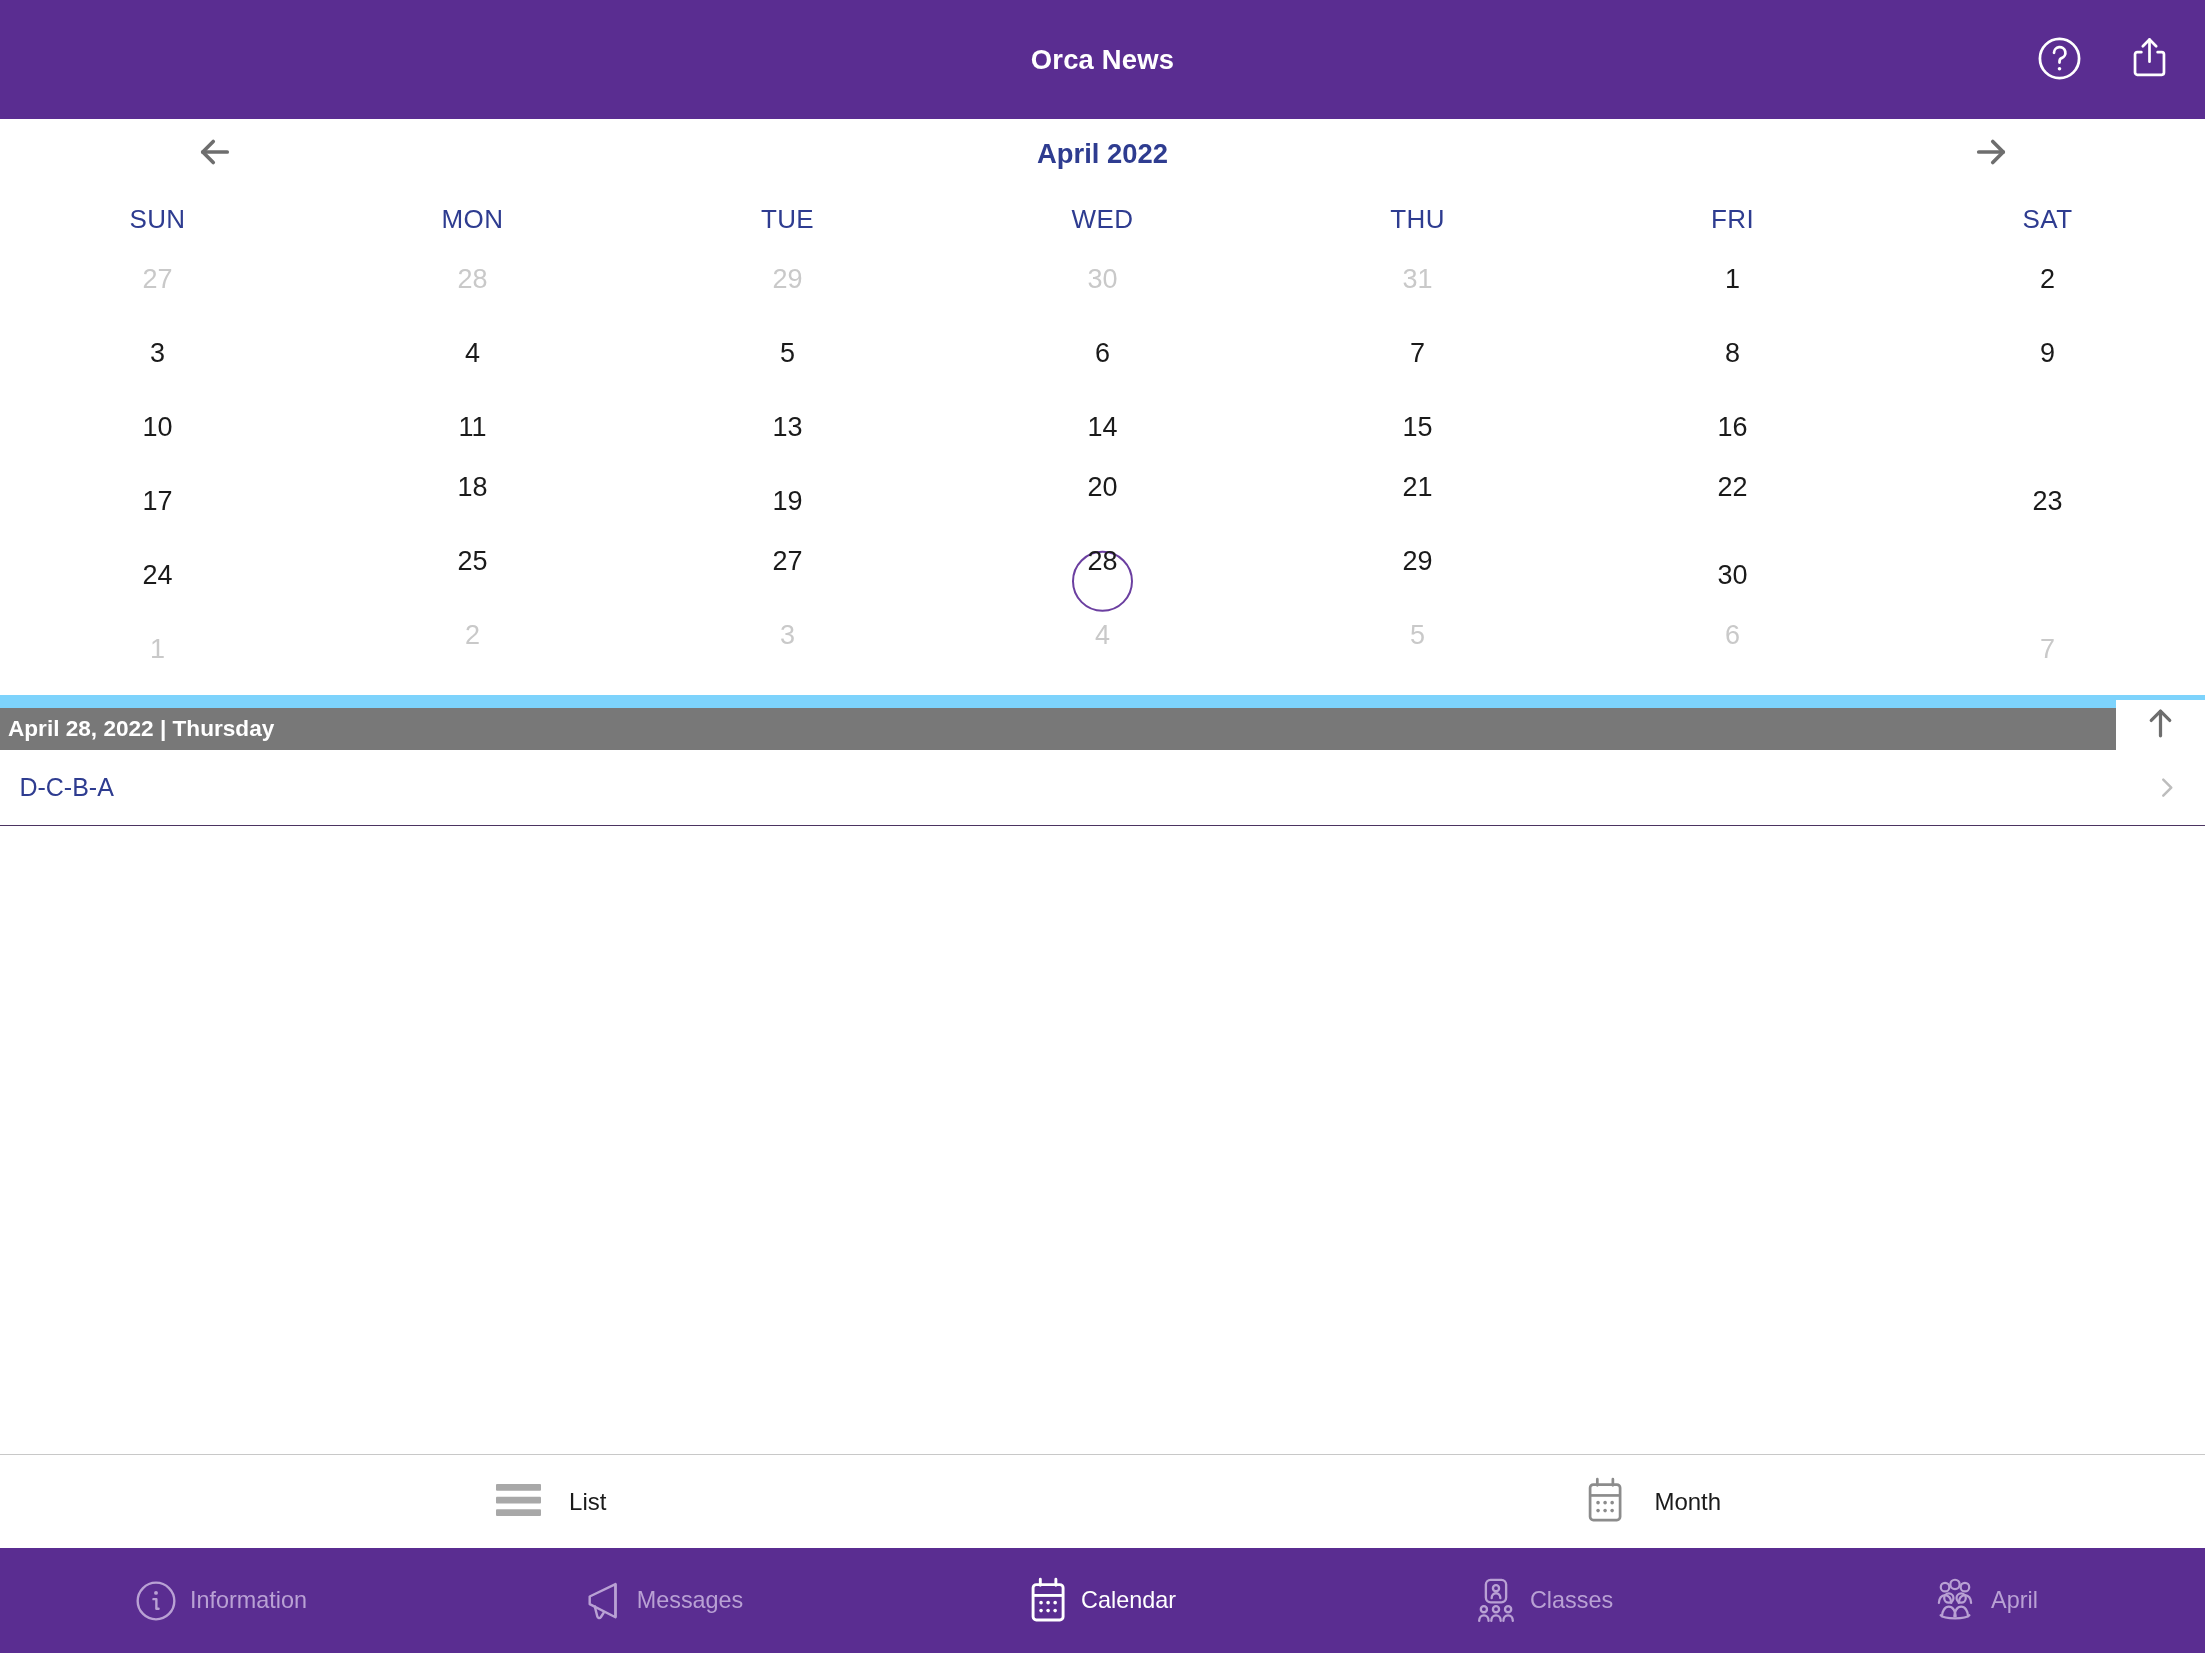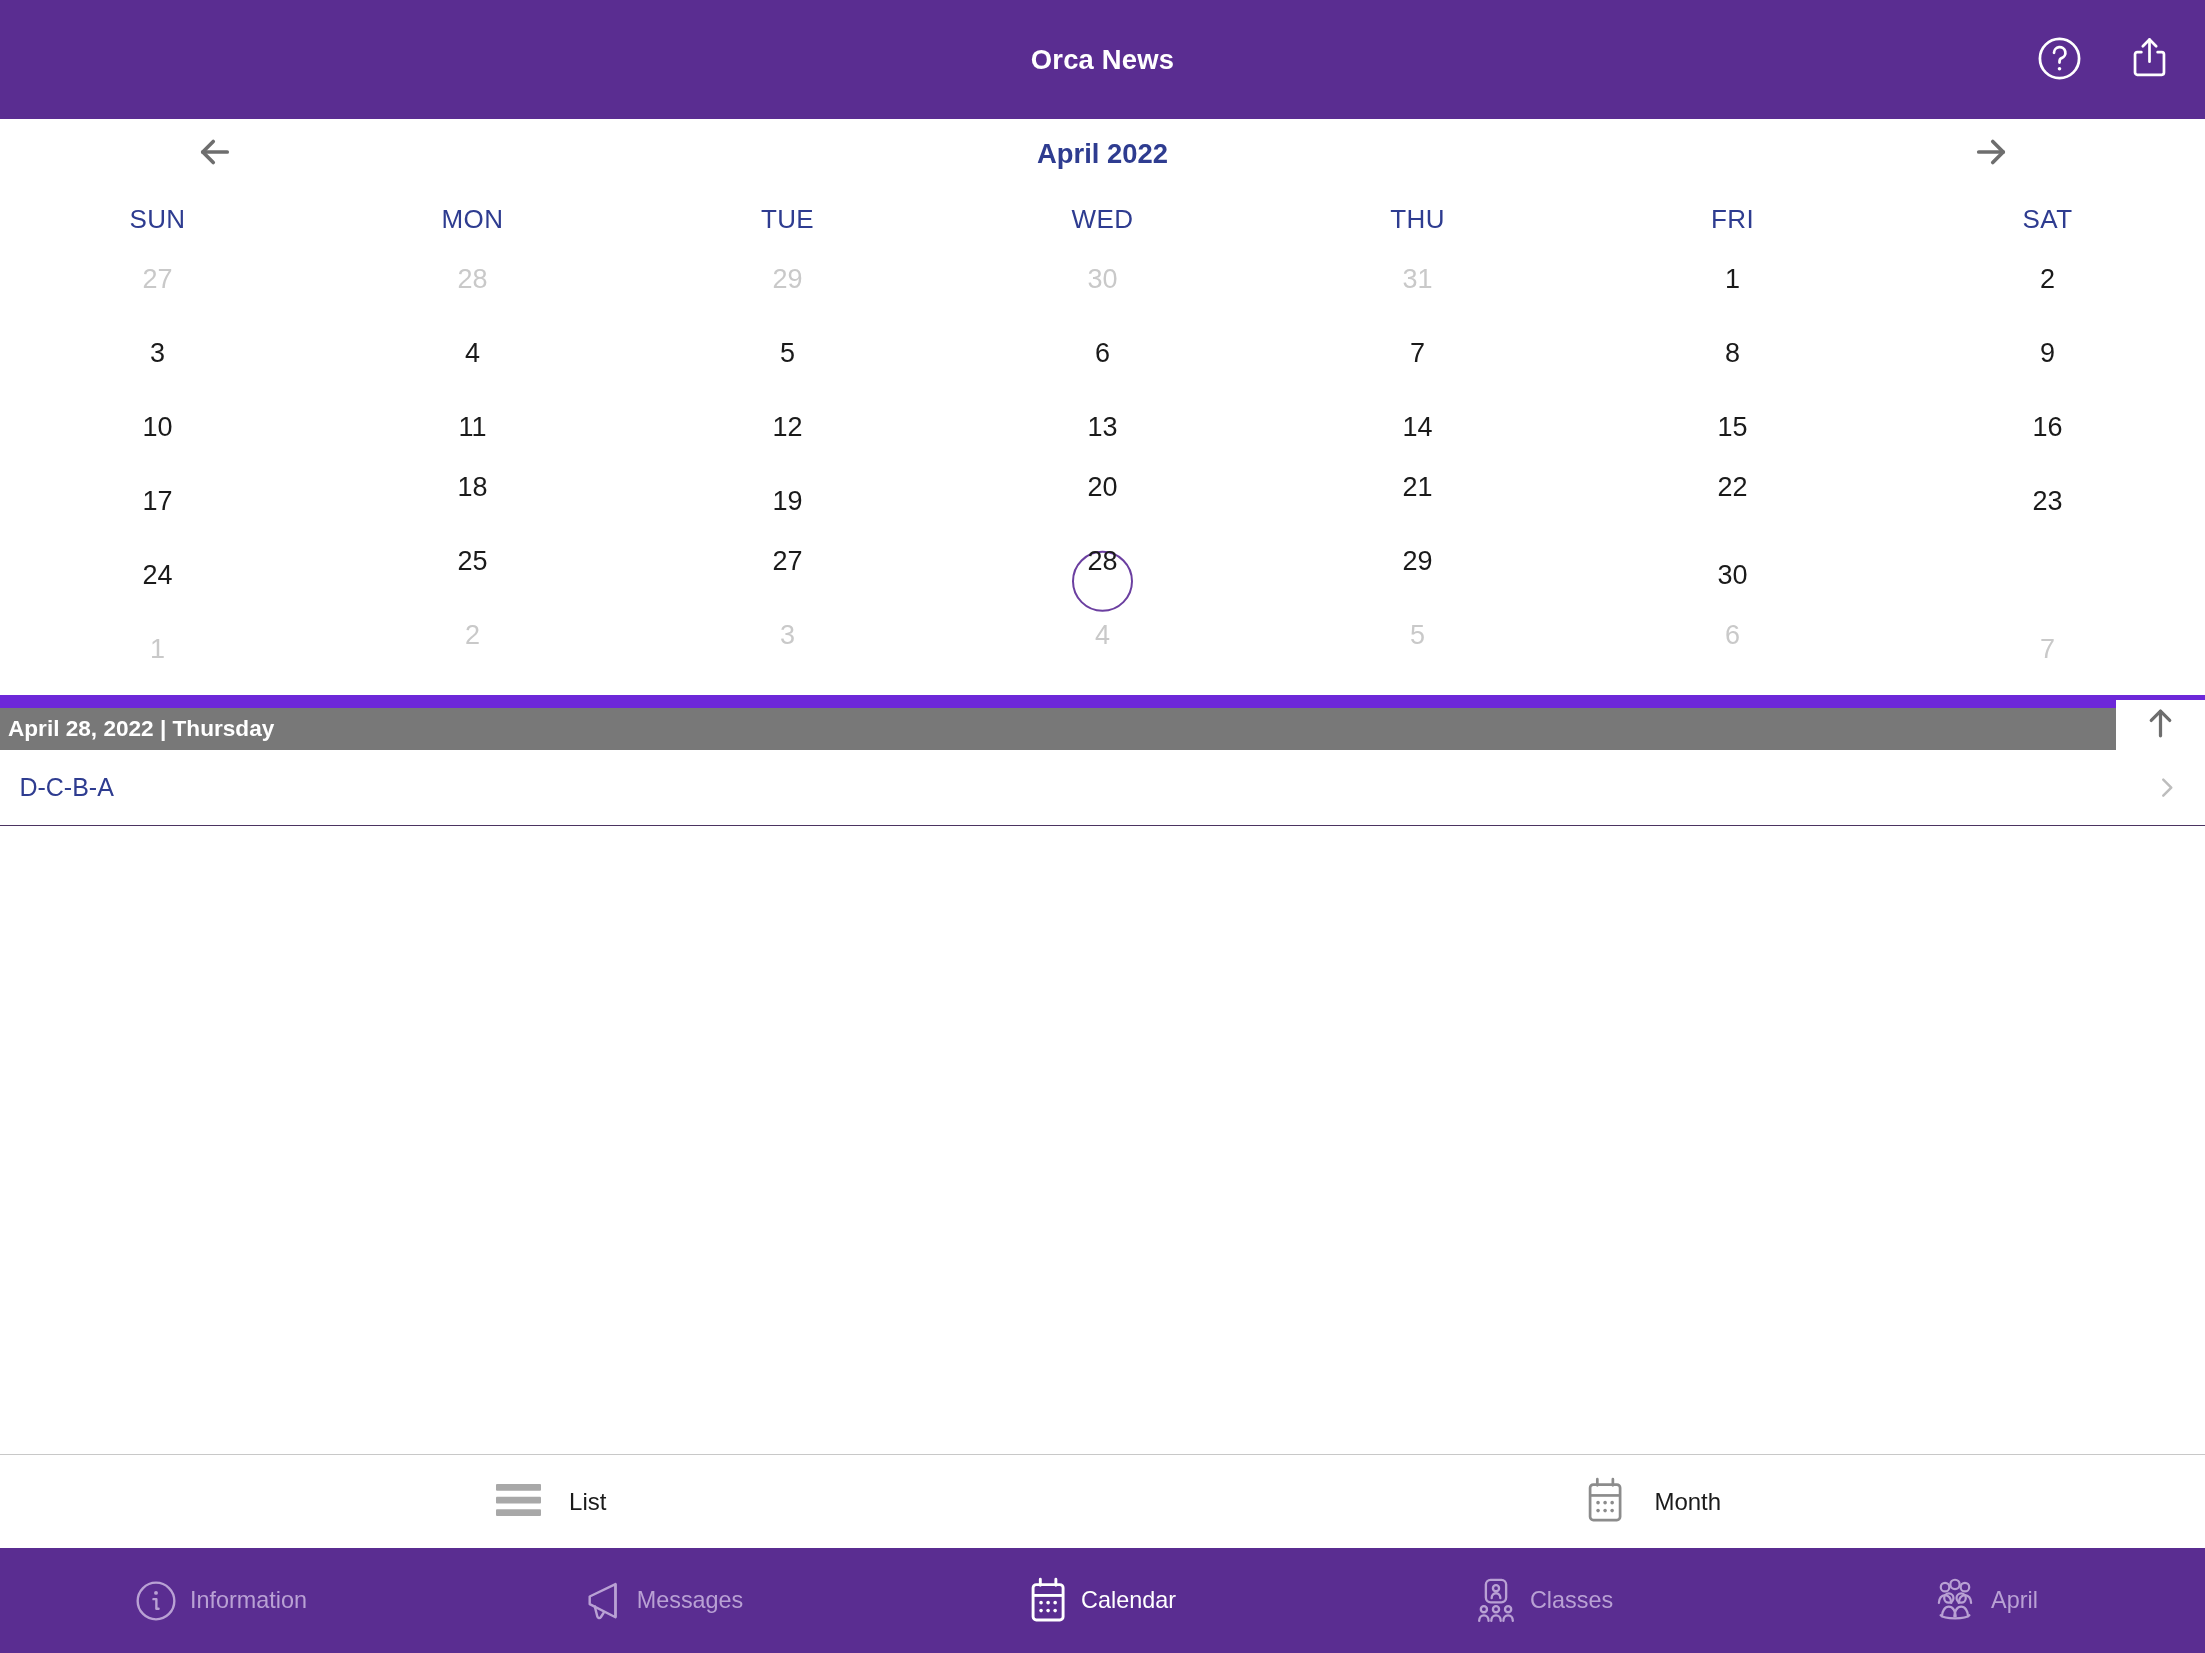--- a/index.html
+++ b/index.html
@@ -11,21 +11,21 @@
     font-family: "Liberation Sans", sans-serif;
     -webkit-font-smoothing: antialiased;
   }
 
   #app {
     position: relative;
     width: 2205px;
     height: 1653px;
     display: flex;
     flex-direction: column;
-    background: #6d28d9;
+    background: #7dd3fc;
   }
 
   
   .top-header {
     position: relative;
     height: 119px;
     flex: 0 0 119px;
     background: #5A2D91;
     display: flex;
     align-items: center;
@@ -399,26 +399,20 @@
             </div>
           </div>
           <div class="day-cell">
             <div class="day-circle">
               <div class="day-num">11</div>
               <div class="day-dot hidden"></div>
             </div>
           </div>
           <div class="day-cell">
             <div class="day-circle">
-              <div class="day-num">12</div>
-              <div class="day-dot hidden"></div>
-            </div>
-          </div>
-          <div class="day-cell">
-            <div class="day-circle">
               <div class="day-num">13</div>
               <div class="day-dot hidden"></div>
             </div>
           </div>
           <div class="day-cell">
             <div class="day-circle">
               <div class="day-num">14</div>
               <div class="day-dot hidden"></div>
             </div>
           </div>

